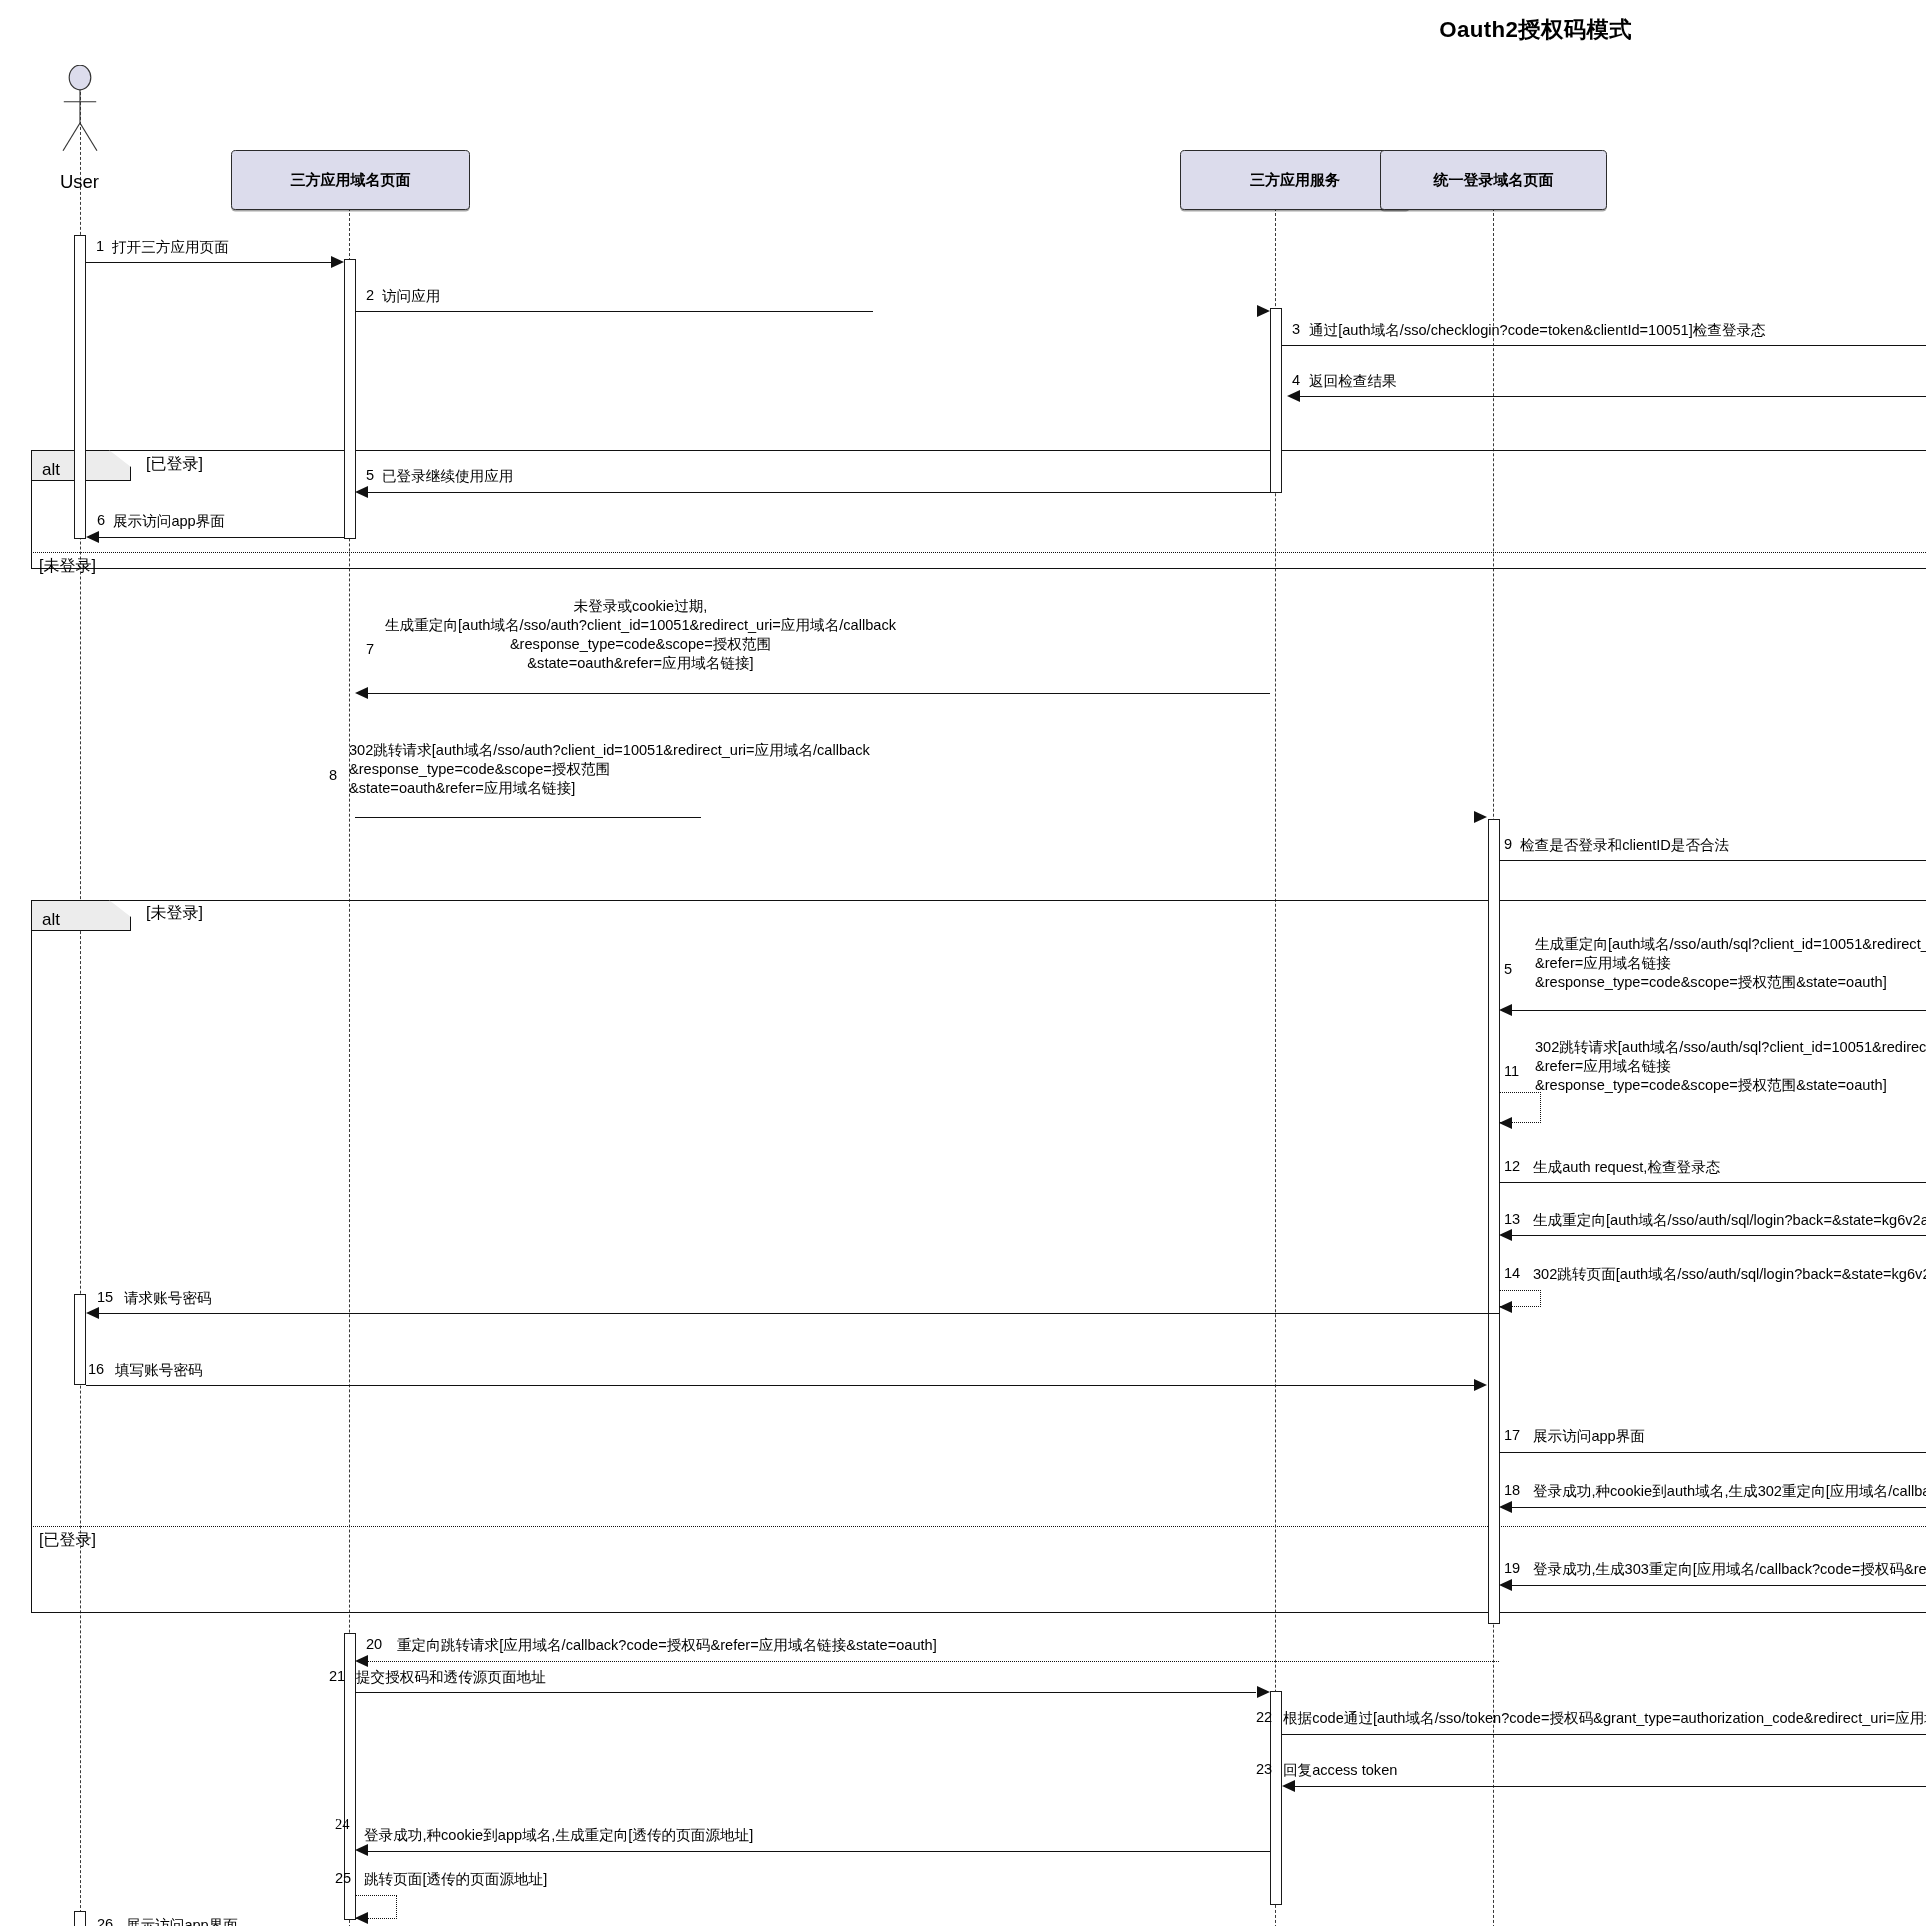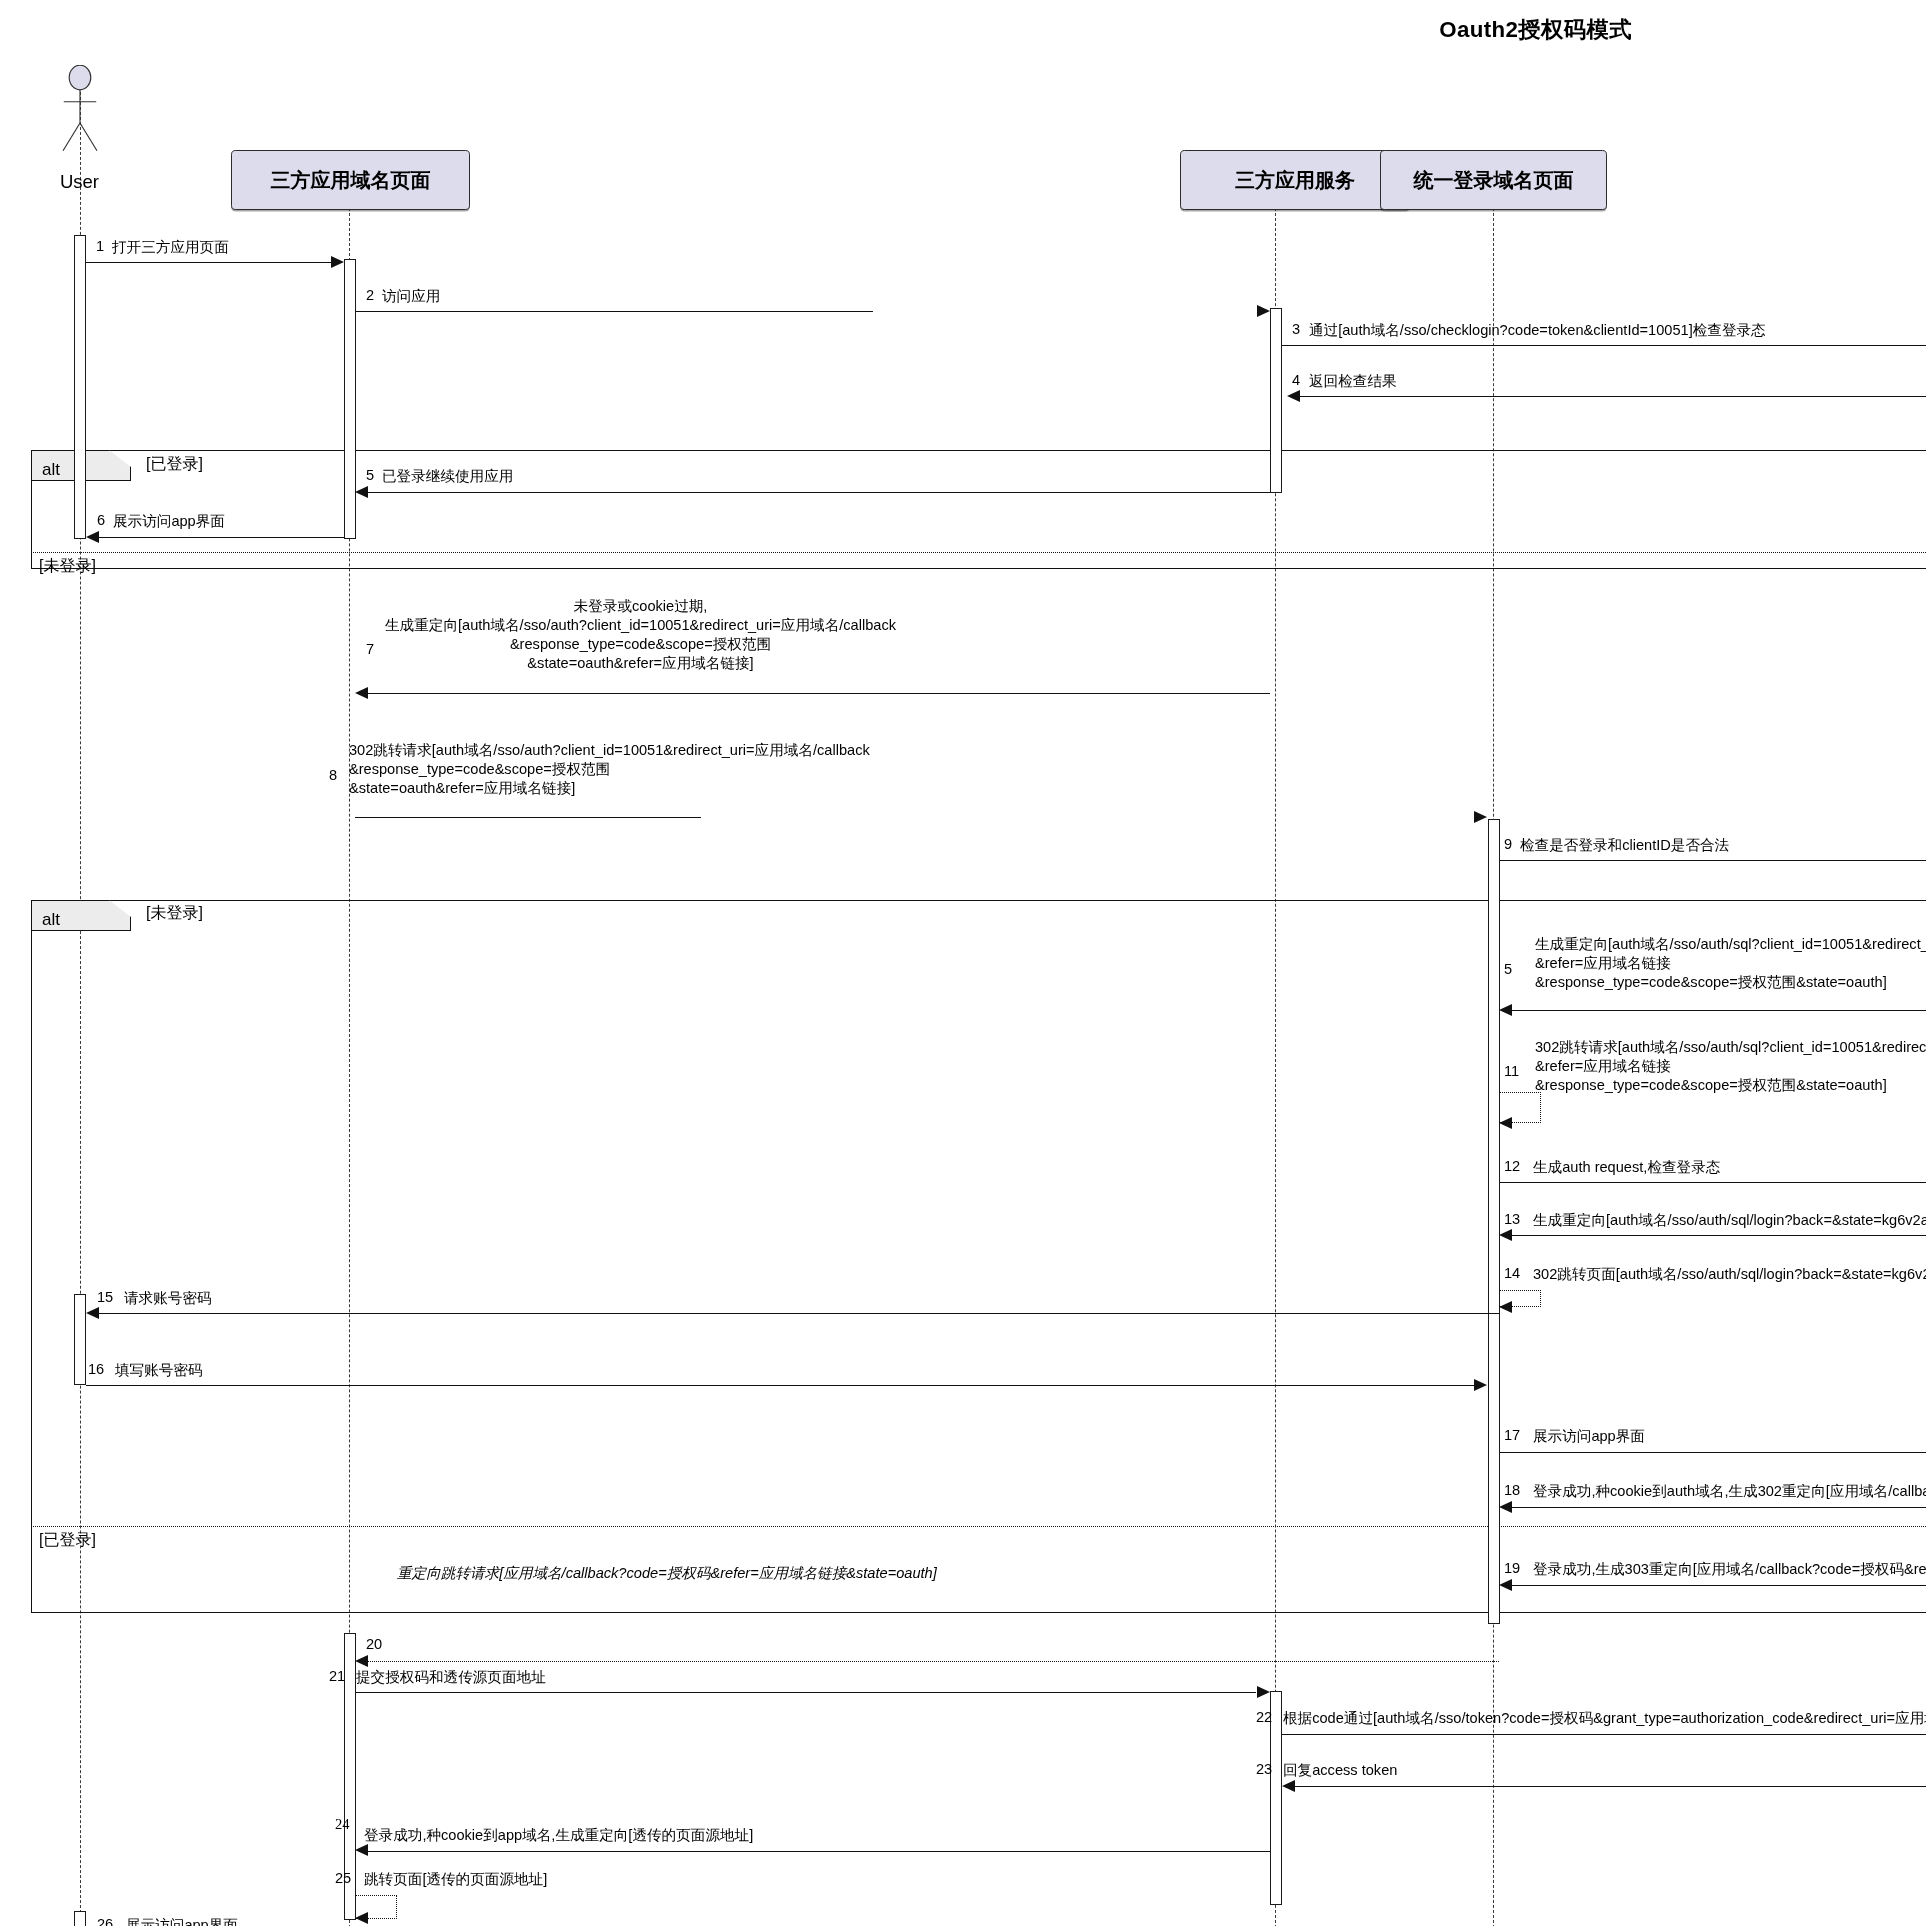--- a/index.html
+++ b/index.html
@@ -6,21 +6,21 @@
   body{font-family:"Liberation Sans","DejaVu Sans",sans-serif;color:#000;}
   #stage{position:relative;width:3071px;height:2166px;background:#fff;overflow:hidden;}
 
   
   .title{position:absolute;left:0;top:15.4px;width:3071px;text-align:center;
          font-size:22.3px;font-weight:bold;letter-spacing:0.4px;}
 
   
   .pbox{position:absolute;background:#dcdcec;border:1.2px solid #2b2b2b;border-radius:4.6px;
         box-shadow:0 1.5px 0 rgba(0,0,0,.35);display:flex;align-items:center;justify-content:center;
-        font-size:20px;font-weight:bold;white-space:nowrap;box-sizing:border-box;}
+        font-size:15px;font-weight:bold;white-space:nowrap;box-sizing:border-box;}
 
   
   .actor{position:absolute;}
   .actor svg{display:block;}
   .actorlabel{position:absolute;font-size:18.5px;white-space:nowrap;text-align:center;}
 
   
   .lifeline{position:absolute;width:0;border-left:1.2px dashed #3a3a3a;}
 
   
@@ -207,21 +207,21 @@
   <div class="mlabel" style="left:1533px; top:1482px;">登录成功,种cookie到auth域名,生成302重定向[应用域名/callback?code=授权码&amp;refer=应用域名链接&amp;state=oauth]</div>
   <div class="msg" style="left:1512px; top:1507px; width:1433px;"></div>
   <div class="arrowL" style="left:1499px; top:1501px;"></div>
 
   <div class="mnum" style="left:1504px; top:1560px;">19</div>
   <div class="mlabel" style="left:1533px; top:1560px;">登录成功,生成303重定向[应用域名/callback?code=授权码&amp;refer=应用域名链接&amp;state=oauth]</div>
   <div class="msg" style="left:1512px; top:1585px; width:1433px;"></div>
   <div class="arrowL" style="left:1499px; top:1579px;"></div>
 
   <div class="mnum" style="left:366px; top:1636px;">20</div>
-  <div class="mlabel" style="left:397px; top:1564px;font-style:italic;">重定向跳转请求[应用域名/callback?code=授权码&amp;refer=应用域名链接&amp;state=oauth]</div>
+  <div class="mlabel" style="left:397px; top:1636px;">重定向跳转请求[应用域名/callback?code=授权码&amp;refer=应用域名链接&amp;state=oauth]</div>
   <div class="msg dotted" style="left:368px; top:1661px; width:1131px;"></div>
   <div class="arrowL" style="left:355px; top:1655px;"></div>
 
   <div class="mnum" style="left:329px; top:1668px;">21</div>
   <div class="mlabel" style="left:356px; top:1668px;text-align:right;">提交授权码和透传源页面地址</div>
   <div class="msg" style="left:355px; top:1692px; width:901px;"></div>
   <div class="arrowR" style="left:1257px; top:1686px;"></div>
 
   <div class="mnum" style="left:1256px; top:1709px;">22</div>
   <div class="mlabel" style="left:1283px; top:1709px;">根据code通过[auth域名/sso/token?code=授权码&amp;grant_type=authorization_code&amp;redirect_uri=应用域名/callback&amp;code_verifier=]换取access token</div>

